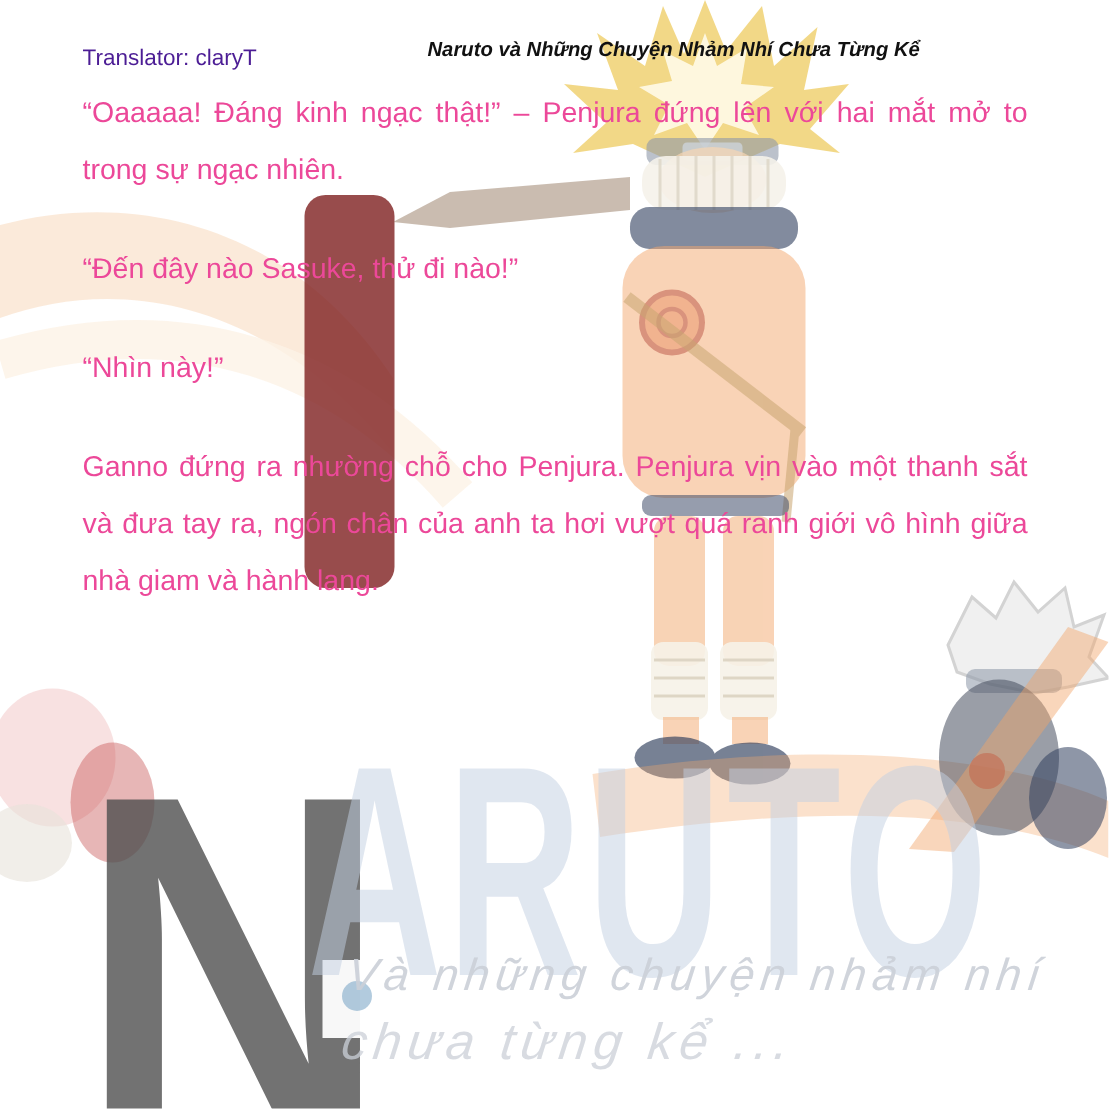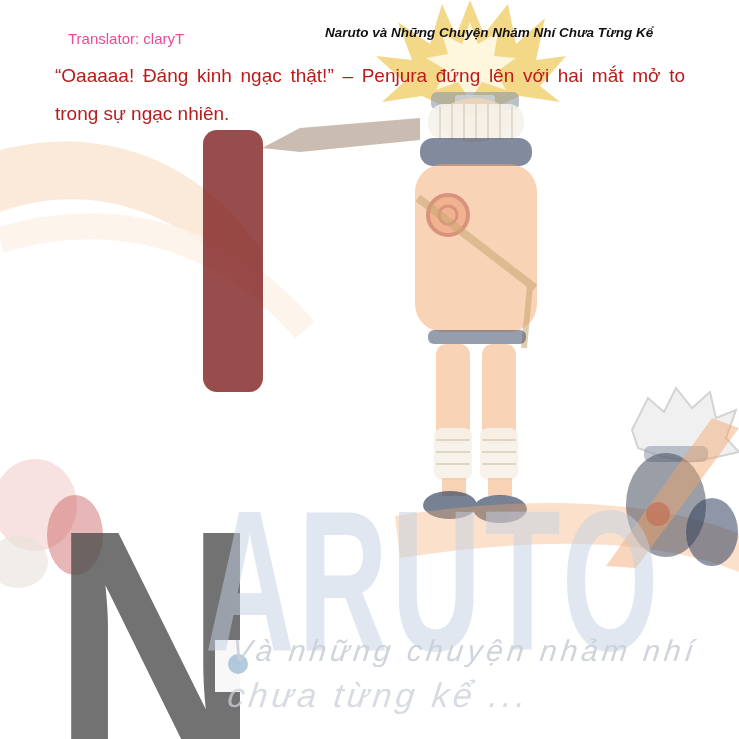--- a/index.html
+++ b/index.html
@@ -24,31 +24,31 @@
     opacity:0.9;
   }
   .wm-script.line1{left:232px;top:634px;font-size:30px;}
   .wm-script.line2{left:228px;top:676px;font-size:34px;opacity:0.75;}
   
   .content{
     position:absolute;left:0;top:0;width:739px;height:739px;
     z-index:1;
   }
   .hdr-translator{
-    position:absolute;left:68px;top:30px;
-    font-size:15px;color:#ec4899;white-space:nowrap;
+    position:absolute;left:55px;top:30px;
+    font-size:15px;color:#4c1d95;white-space:nowrap;
   }
   .hdr-title{
     position:absolute;left:285px;top:25px;
     font-size:13.5px;font-weight:bold;font-style:italic;
-    line-height:15px;color:#111;white-space:nowrap;margin-left:40px;
+    line-height:15px;color:#111;white-space:nowrap;
   }
   .doc{
     position:absolute;left:55px;top:57px;width:630px;
-    color:#b91c1c;
+    color:#ec4899;
   }
   .doc p{
     margin:0 0 28px 0;
     font-size:19px;line-height:38px;
     text-align:justify;
   }
   .doc p:last-child{margin-bottom:0;}
 </style>
 </head>
 <body>
@@ -149,14 +149,17 @@
 <div class="content">
 
   <div class="hdr-translator">Translator: claryT</div>
 
   <div class="hdr-title">
     <div>Naruto và Những Chuyện Nhảm Nhí Chưa Từng Kể</div>
   </div>
 
   <div class="doc">
     <p>“Oaaaaa! Đáng kinh ngạc thật!” – Penjura đứng lên với hai mắt mở to trong sự ngạc nhiên.</p>
+    <p>“Đến đây nào Sasuke, thử đi nào!”</p>
+    <p>“Nhìn này!”</p>
+    <p>Ganno đứng ra nhường chỗ cho Penjura. Penjura vịn vào một thanh sắt và đưa tay ra, ngón chân của anh ta hơi vượt quá ranh giới vô hình giữa nhà giam và hành lang.</p>
   </div>
 </div>
 
 </body></html>

